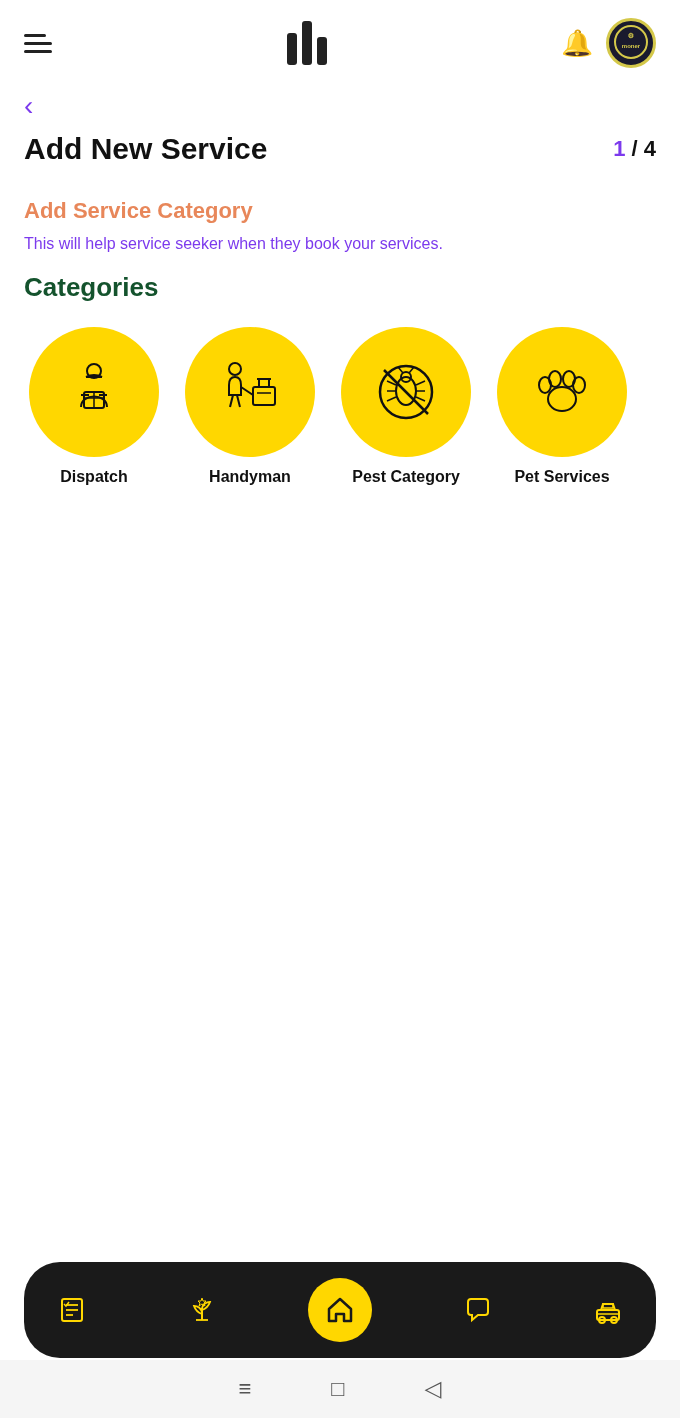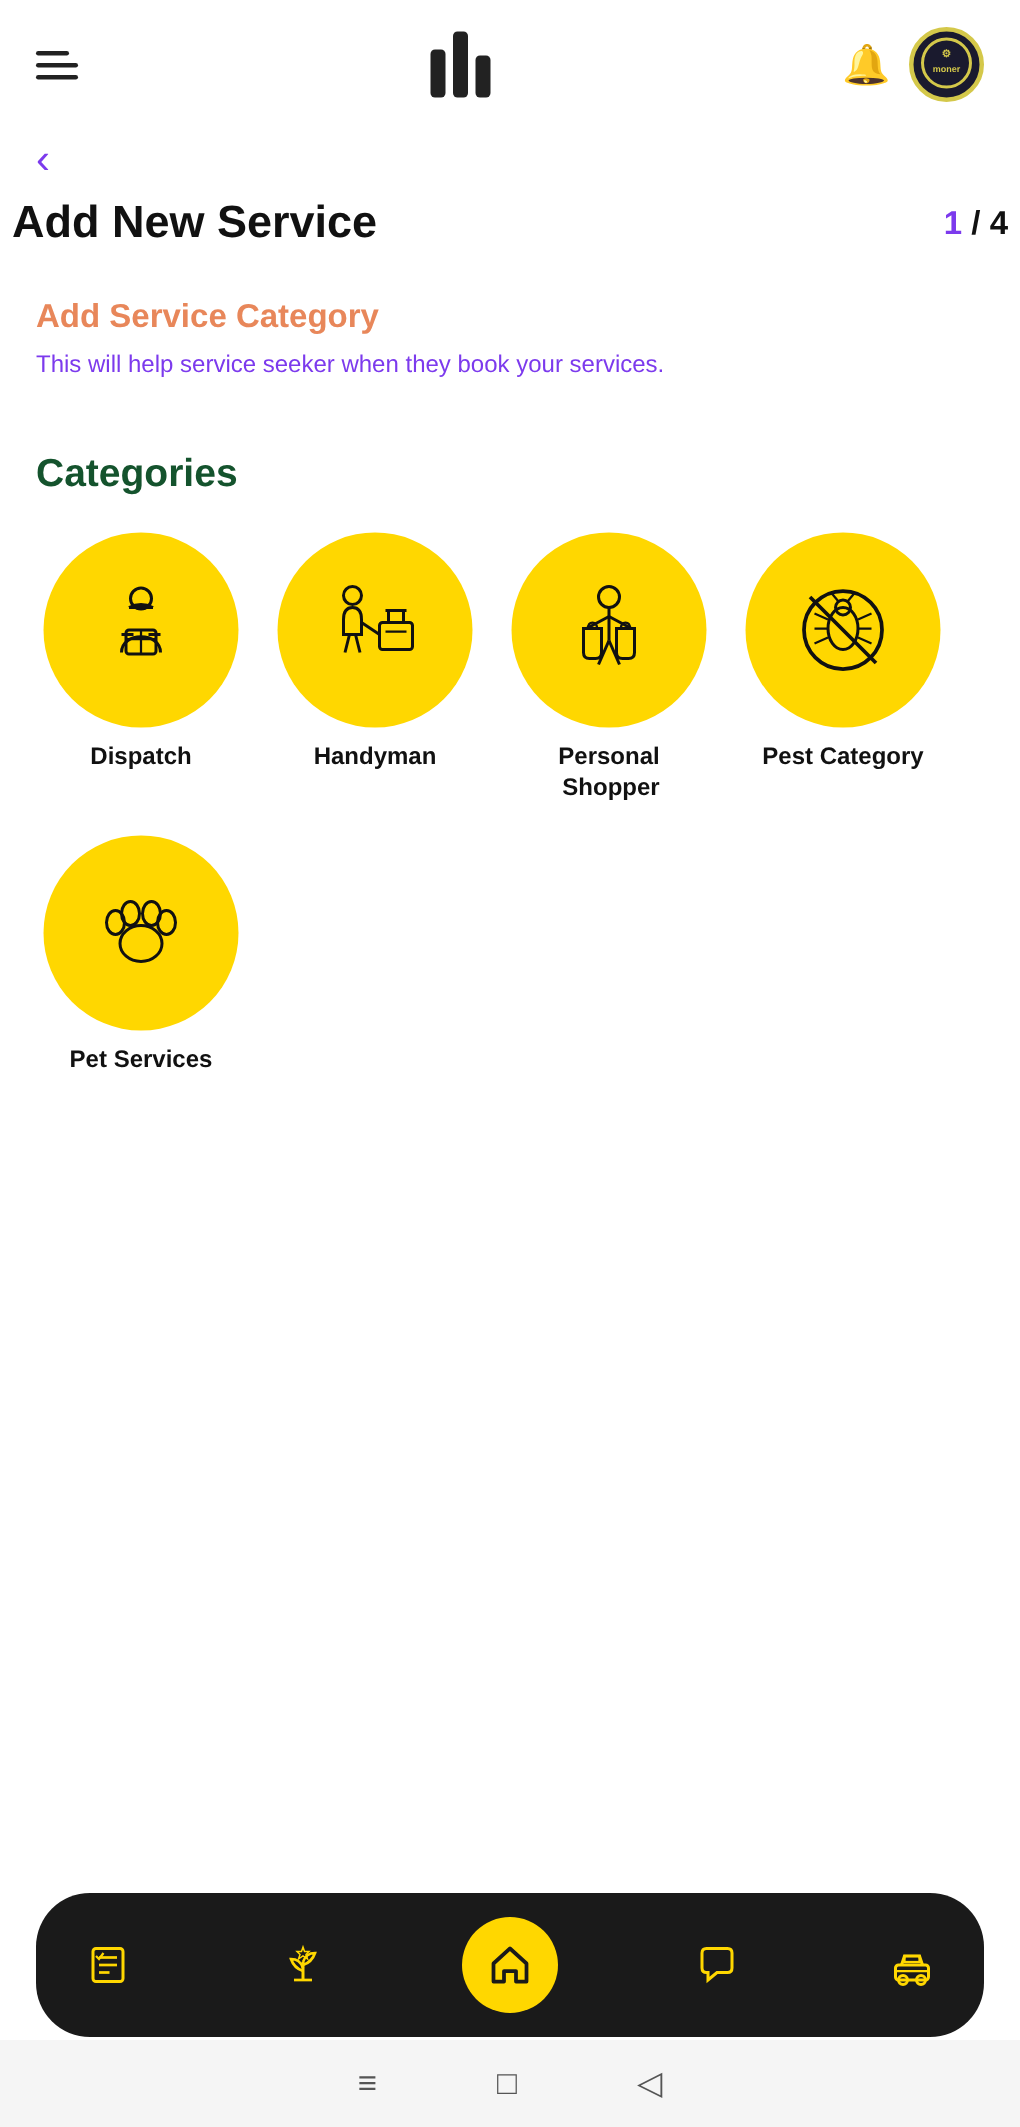--- a/index.html
+++ b/index.html
@@ -96,21 +96,21 @@
       color: #7c3aed;
       font-size: 28px;
       font-weight: 300;
     }
 
     
     .page-title-row {
       display: flex;
       align-items: center;
       justify-content: space-between;
-      padding: 10px 8px 0;
+      padding: 10px 24px 0;
     }
     .page-title {
       font-size: 30px;
       font-weight: 800;
       color: #111;
     }
     .step-indicator {
       font-size: 22px;
       font-weight: 700;
     }
@@ -128,21 +128,21 @@
     .section-title {
       font-size: 22px;
       font-weight: 600;
       color: #e8875a;
       margin-bottom: 8px;
     }
     .section-desc {
       font-size: 16px;
       color: #7c3aed;
       line-height: 1.5;
-      margin-bottom: 44px;
+      margin-bottom: 16px;
     }
     .categories-label {
       font-size: 26px;
       font-weight: 800;
       color: #14532d;
       margin-bottom: 24px;
     }
 
     
     .categories-grid {
@@ -338,45 +338,20 @@
 
           <path d="M42 36 L56 36" stroke="#111" stroke-width="1.5"></path>
 
           <line x1="18" y1="38" x2="15" y2="50" stroke="#111" stroke-width="2"></line>
           <line x1="22" y1="38" x2="25" y2="50" stroke="#111" stroke-width="2"></line>
         </svg>
       </div>
       <div class="category-label">Handyman</div>
     </div>
 
-    <div class="category-item">
-      <div class="category-circle">
-        <svg viewBox="0 0 70 70" fill="none" stroke="#111" stroke-width="2">
-
-          <circle cx="35" cy="13" r="7" stroke="#111" stroke-width="2" fill="none"></circle>
-
-          <line x1="35" y1="20" x2="35" y2="42" stroke="#111" stroke-width="2"></line>
-
-          <line x1="35" y1="42" x2="28" y2="58" stroke="#111" stroke-width="2"></line>
-          <line x1="35" y1="42" x2="42" y2="58" stroke="#111" stroke-width="2"></line>
-
-          <path d="M18 34 L18 50 Q18 54 22 54 L26 54 Q30 54 30 50 L30 34 Z" stroke="#111" stroke-width="2" fill="none"></path>
-          <path d="M21 34 Q21 30 24 30 Q27 30 27 34" stroke="#111" stroke-width="1.5" fill="none"></path>
-          <line x1="22" y1="34" x2="28" y2="34" stroke="#111" stroke-width="1.5"></line>
-
-          <path d="M40 34 L40 50 Q40 54 44 54 L48 54 Q52 54 52 50 L52 34 Z" stroke="#111" stroke-width="2" fill="none"></path>
-          <path d="M43 34 Q43 30 46 30 Q49 30 49 34" stroke="#111" stroke-width="1.5" fill="none"></path>
-          <line x1="42" y1="34" x2="50" y2="34" stroke="#111" stroke-width="1.5"></line>
-
-          <line x1="35" y1="26" x2="20" y2="34" stroke="#111" stroke-width="2"></line>
-          <line x1="35" y1="26" x2="50" y2="34" stroke="#111" stroke-width="2"></line>
-        </svg>
-      </div>
-      <div class="category-label">Personal<br>Shopper</div>
-    </div>
 
     <div class="category-item">
       <div class="category-circle">
         <svg viewBox="0 0 70 70" fill="none" stroke="#111" stroke-width="2">
 
           <circle cx="35" cy="35" r="26" stroke="#111" stroke-width="2.5" fill="none"></circle>
           <line x1="13" y1="13" x2="57" y2="57" stroke="#111" stroke-width="2.5"></line>
 
           <ellipse cx="35" cy="34" rx="10" ry="14" stroke="#111" stroke-width="2" fill="none"></ellipse>
 

